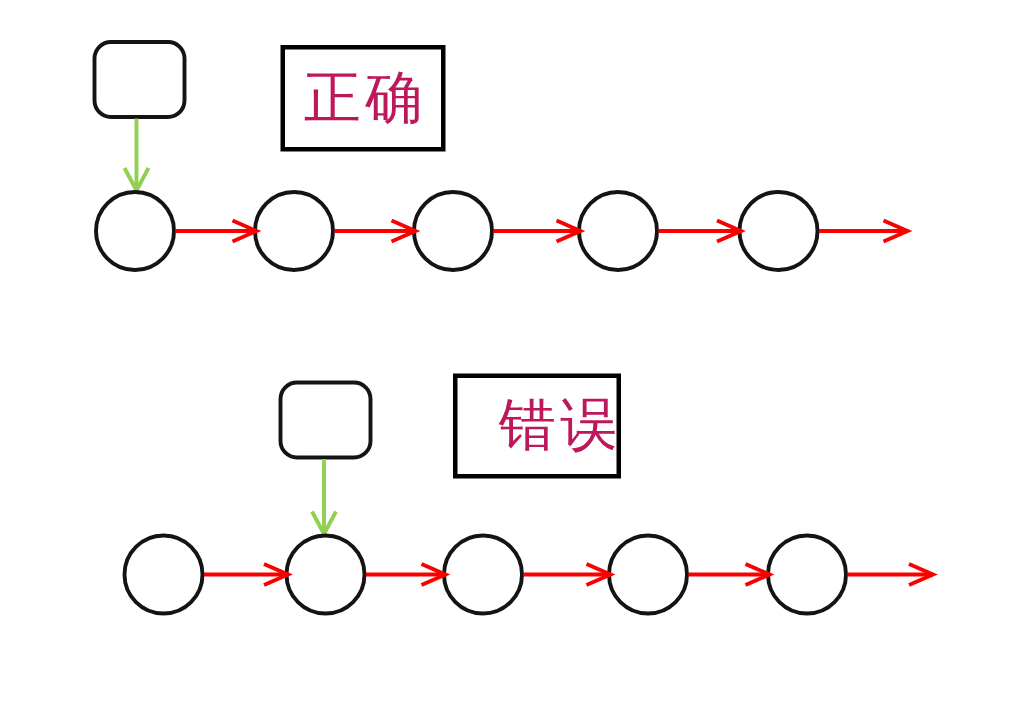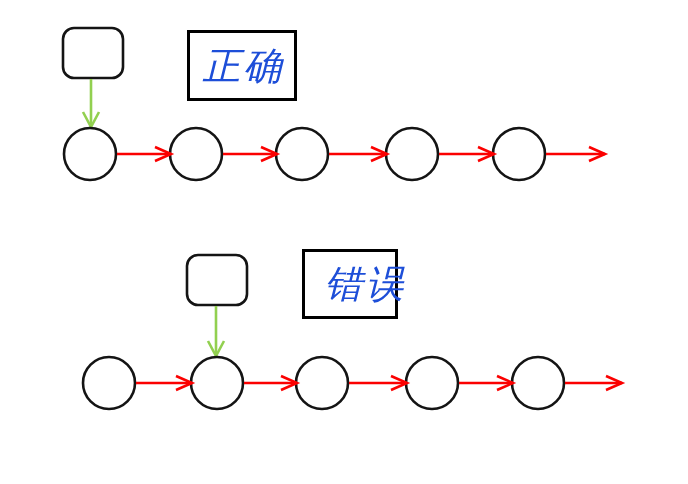--- a/index.html
+++ b/index.html
@@ -41,29 +41,28 @@
   .label-box {
     position: absolute;
     box-sizing: border-box;
     border: 3px solid #000000;
     background: transparent;
     display: flex;
     align-items: center;
     justify-content: center;
   }
   .label-box.correct { left: 187px; top: 30px; width: 110px; height: 71px; }
-  .label-box.wrong   { left: 302px; top: 249px; width: 96px; height: 70px; padding-left: 28px; }
+  .label-box.wrong   { left: 302px; top: 249px; width: 112px; height: 70px; padding-left: 28px; }
   .label-text {
-    color: #1d4ed8;
+    color: #be185d;
     font-size: 38px;
     letter-spacing: 3px;
     line-height: 1;
     text-indent: 3px;
     white-space: nowrap;
-    font-style: italic;
   }
 </style>
 </head>
 <body>
 
 <div class="canvas">
 
   <svg class="diagram-svg" width="688" height="484" viewBox="0 0 688 484">
     <defs>
       <marker id="red-head" markerUnits="userSpaceOnUse" markerWidth="22" markerHeight="20" refX="18" refY="9" orient="auto">

